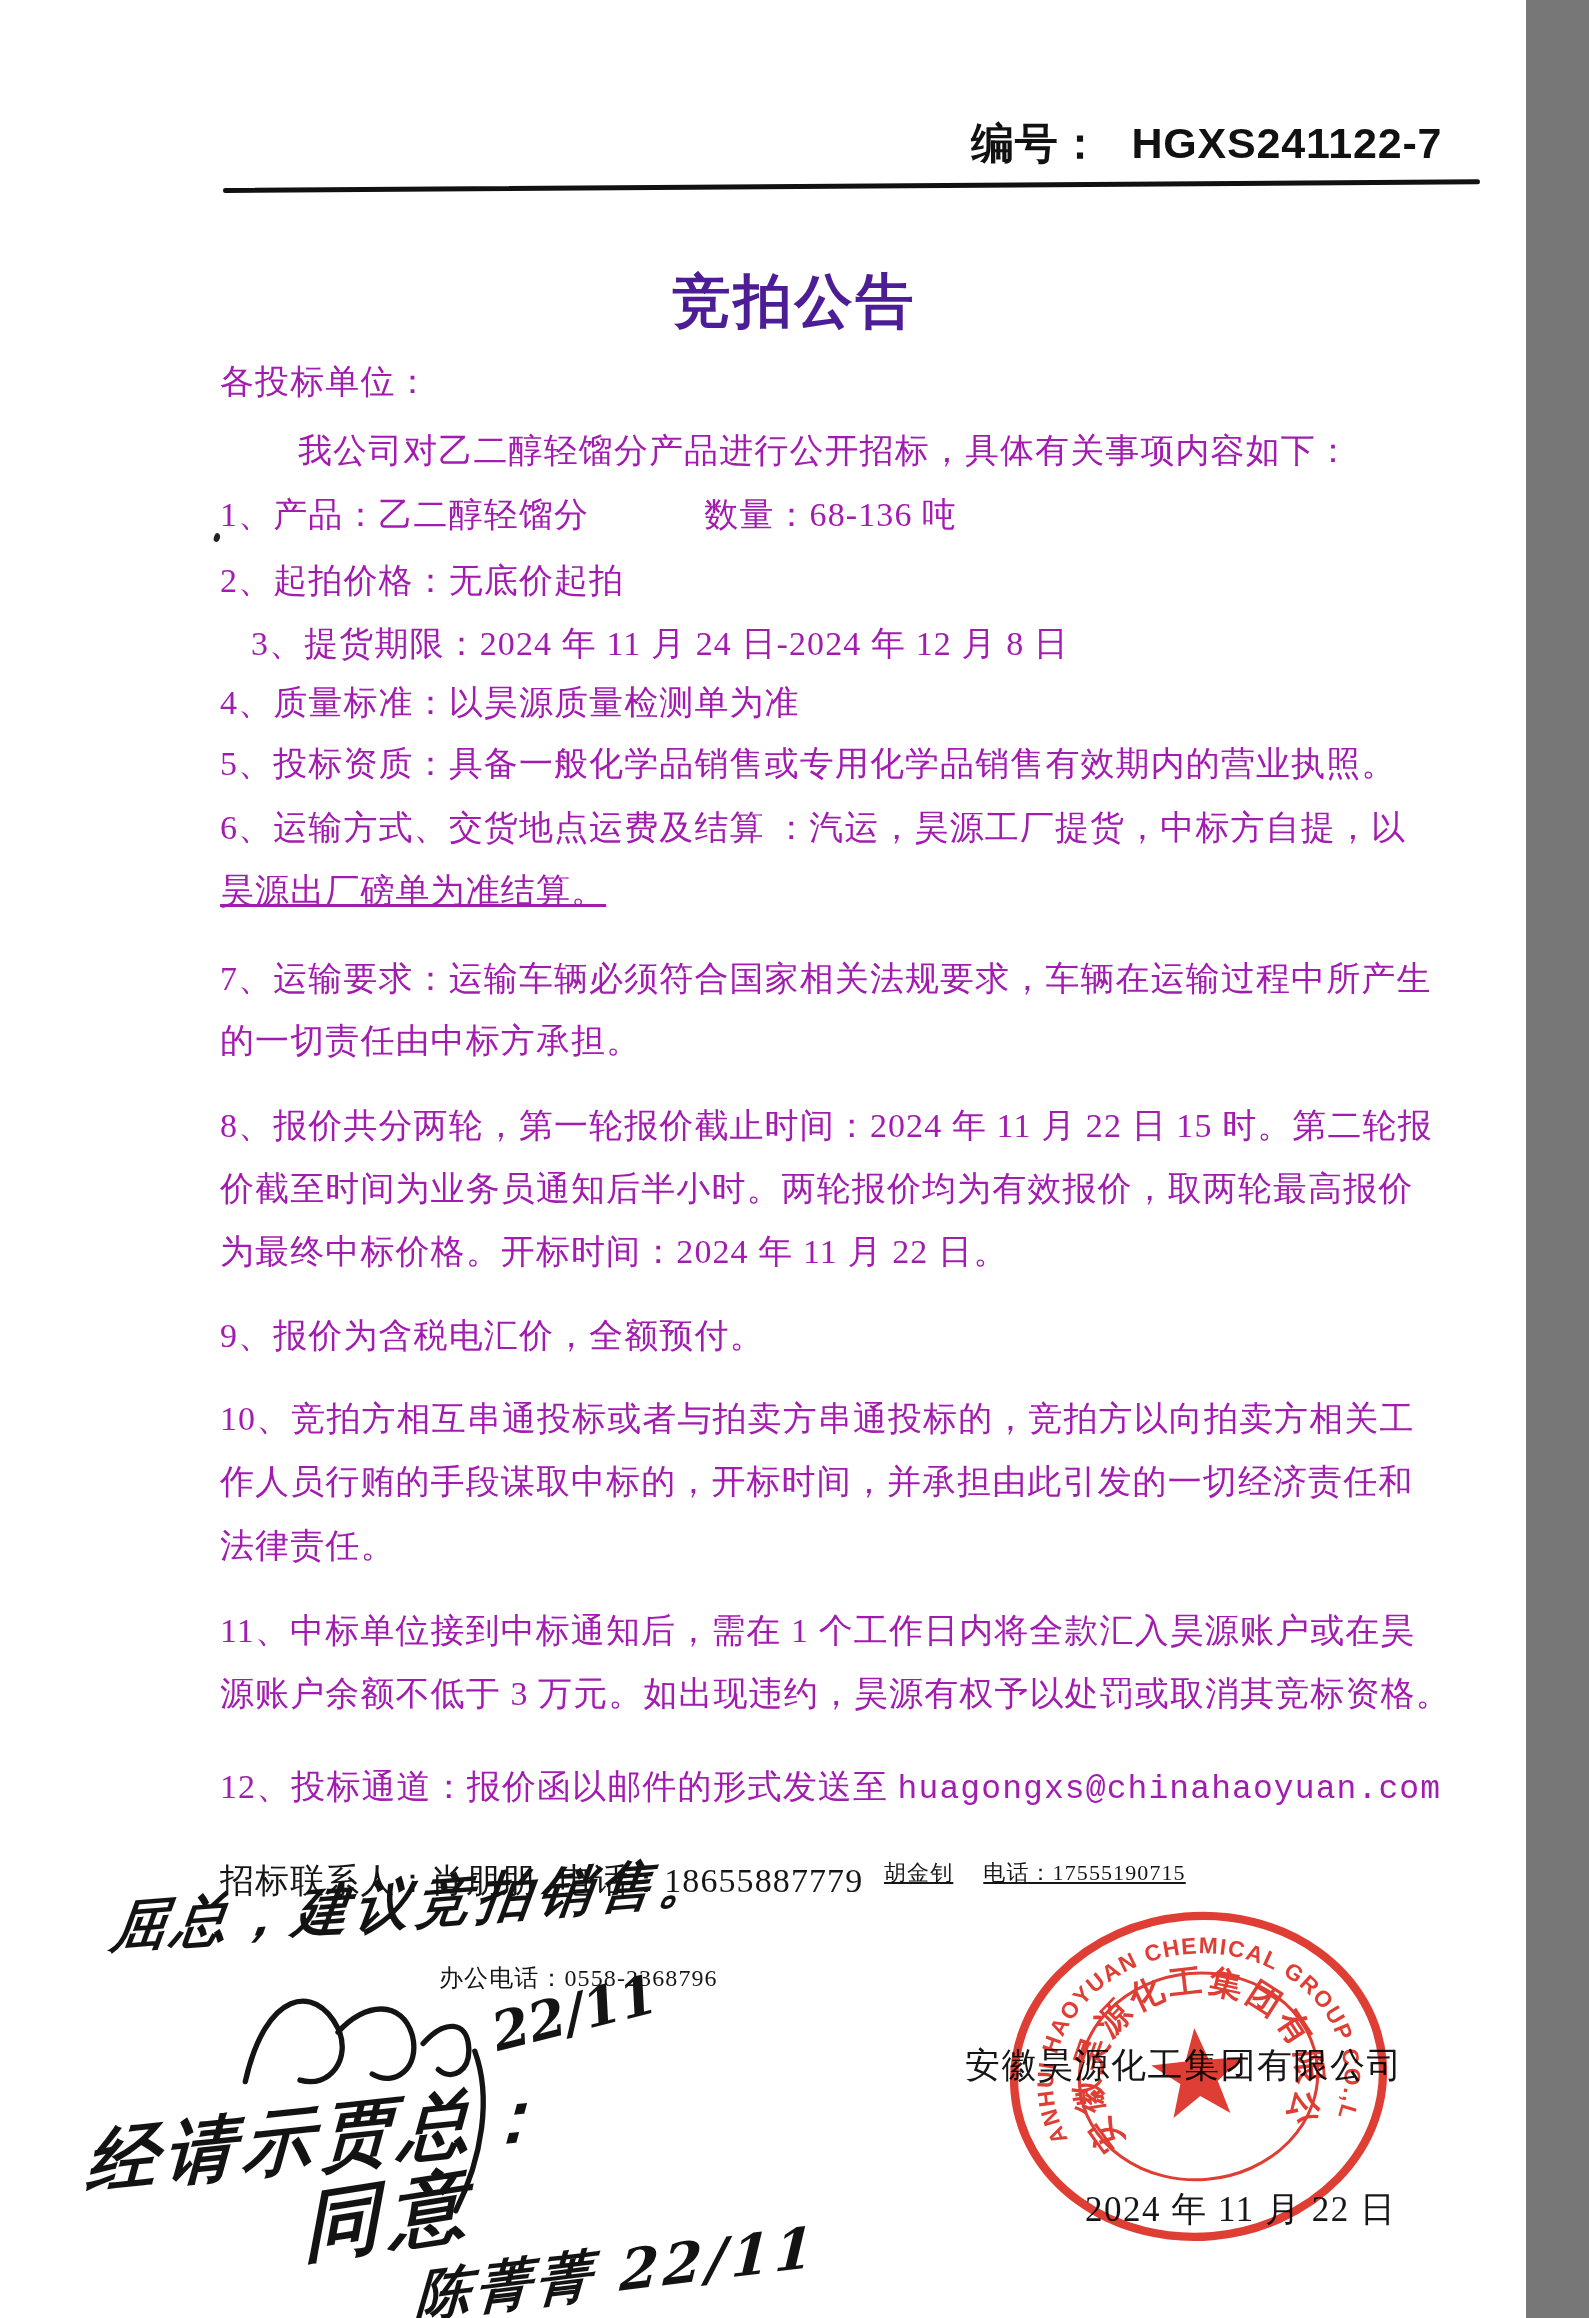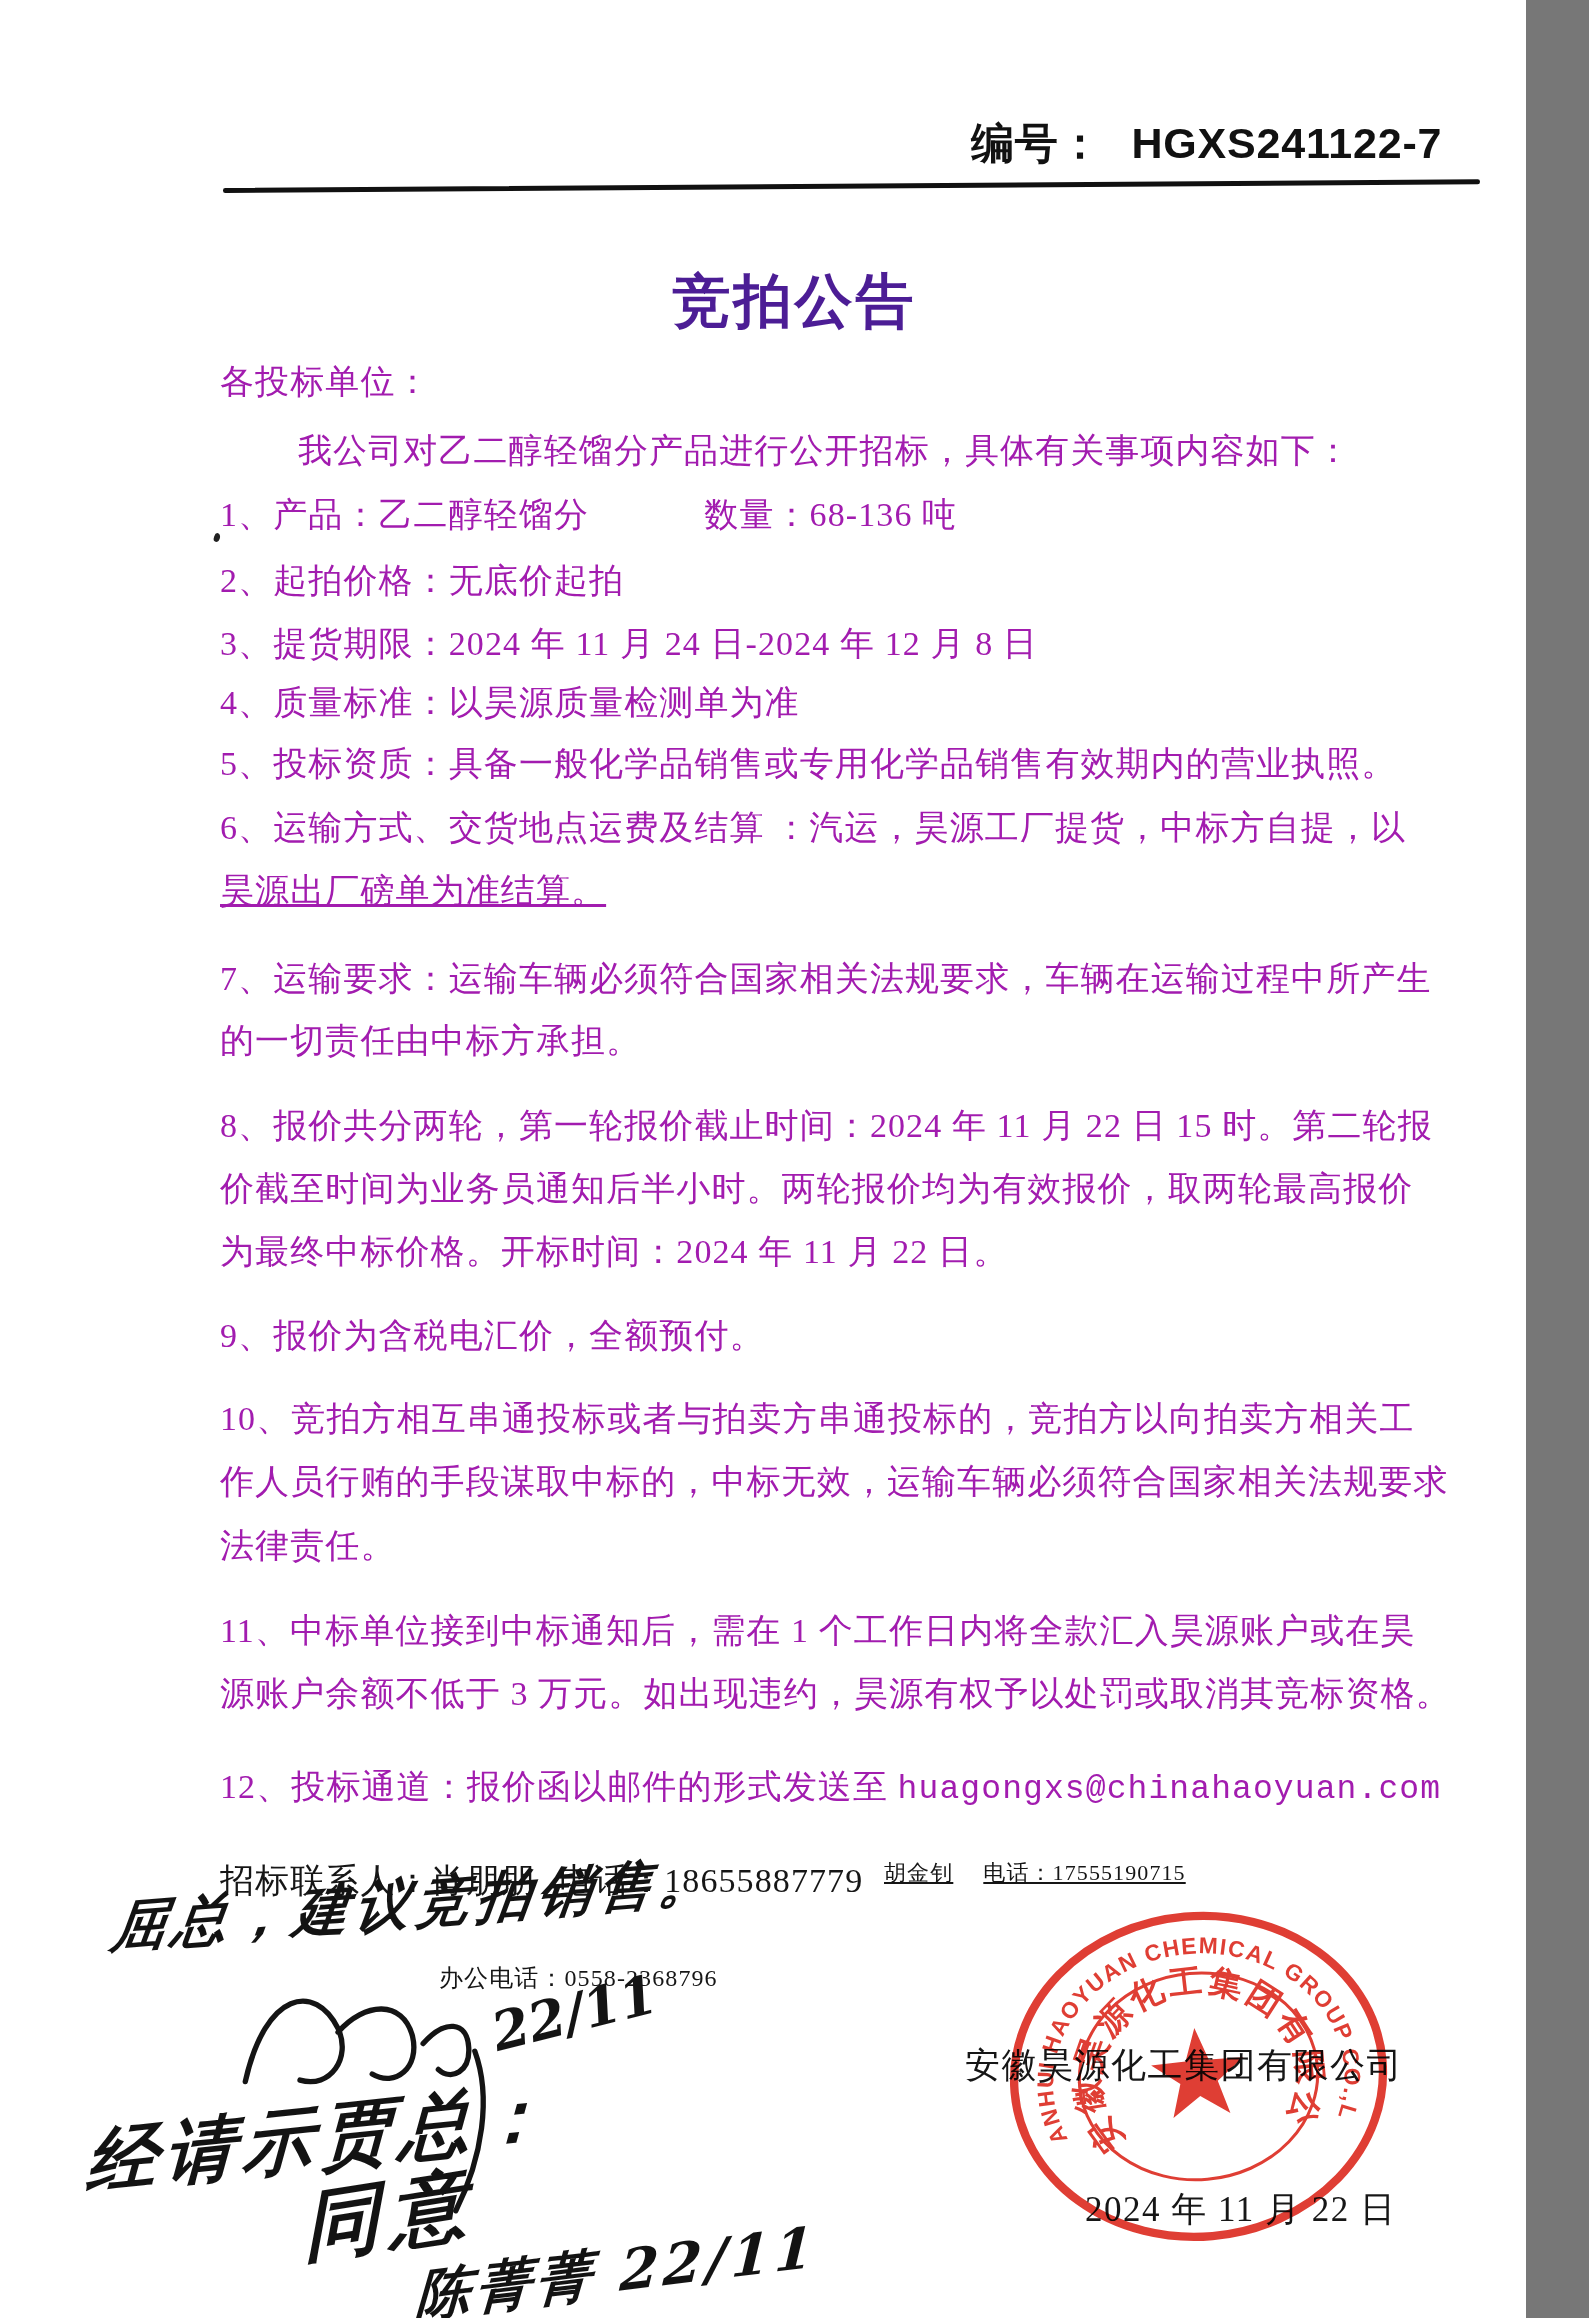--- a/index.html
+++ b/index.html
@@ -75,33 +75,33 @@
   <div class="doc-no"><span>编号：</span><span style="margin-left:29px;">HGXS241122-7</span></div>
   <div class="head-rule"></div>
 
   <div class="title">竞拍公告</div>
 
   <div class="line" style="top:359px;">各投标单位：</div>
   <div class="line indent" style="top:428px;">我公司对乙二醇轻馏分产品进行公开招标，具体有关事项内容如下：</div>
   <div class="line" style="top:492px;">1、产品：乙二醇轻馏分            数量：68-136 吨</div>
   <div class="speck"></div>
   <div class="line" style="top:558px;">2、起拍价格：无底价起拍</div>
-  <div class="line" style="top:621px;">3、提货期限：2024 年 11 月 24 日-2024 年 12 月 8 日</div>
+  <div class="line" style="top:621px;margin-left:31px;">3、提货期限：2024 年 11 月 24 日-2024 年 12 月 8 日</div>
   <div class="line" style="top:680px;">4、质量标准：以昊源质量检测单为准</div>
   <div class="line" style="top:741px;">5、投标资质：具备一般化学品销售或专用化学品销售有效期内的营业执照。</div>
   <div class="line" style="top:805px;">6、运输方式、交货地点运费及结算 ：汽运，昊源工厂提货，中标方自提，以</div>
   <div class="line" style="top:868px;text-decoration:underline;">昊源出厂磅单为准结算。</div>
   <div class="line" style="top:956px;">7、运输要求：运输车辆必须符合国家相关法规要求，车辆在运输过程中所产生</div>
   <div class="line" style="top:1018px;">的一切责任由中标方承担。</div>
   <div class="line" style="top:1103px;">8、报价共分两轮，第一轮报价截止时间：2024 年 11 月 22 日 15 时。第二轮报</div>
   <div class="line" style="top:1166px;">价截至时间为业务员通知后半小时。两轮报价均为有效报价，取两轮最高报价</div>
   <div class="line" style="top:1229px;">为最终中标价格。开标时间：2024 年 11 月 22 日。</div>
   <div class="line" style="top:1313px;">9、报价为含税电汇价，全额预付。</div>
   <div class="line" style="top:1396px;">10、竞拍方相互串通投标或者与拍卖方串通投标的，竞拍方以向拍卖方相关工</div>
-  <div class="line" style="top:1459px;">作人员行贿的手段谋取中标的，中标无效，运输车辆必须符合国家相关法规要求</div>
+  <div class="line" style="top:1459px;">作人员行贿的手段谋取中标的，开标时间，并承担由此引发的一切经济责任和</div>
   <div class="line" style="top:1523px;">法律责任。</div>
   <div class="line" style="top:1608px;">11、中标单位接到中标通知后，需在 1 个工作日内将全款汇入昊源账户或在昊</div>
   <div class="line" style="top:1671px;">源账户余额不低于 3 万元。如出现违约，昊源有权予以处罚或取消其竞标资格。</div>
   <div class="line" style="top:1764px;"><span>12、投标通道：报价函以邮件的形式发送至 </span><span class="mono">huagongxs@chinahaoyuan.com</span></div>
 
   <div class="contact-left"><span>招标联系人：</span><span>肖朋朋</span><span style="margin-left:23px;">电话：18655887779</span></div>
   <div class="contact-right"><span>胡金钊</span><span style="margin-left:30px;">电话：17555190715</span></div>
   <div class="office-line">办公电话：0558-2368796</div>
 
   <div class="company-line">安徽昊源化工集团有限公司</div>

